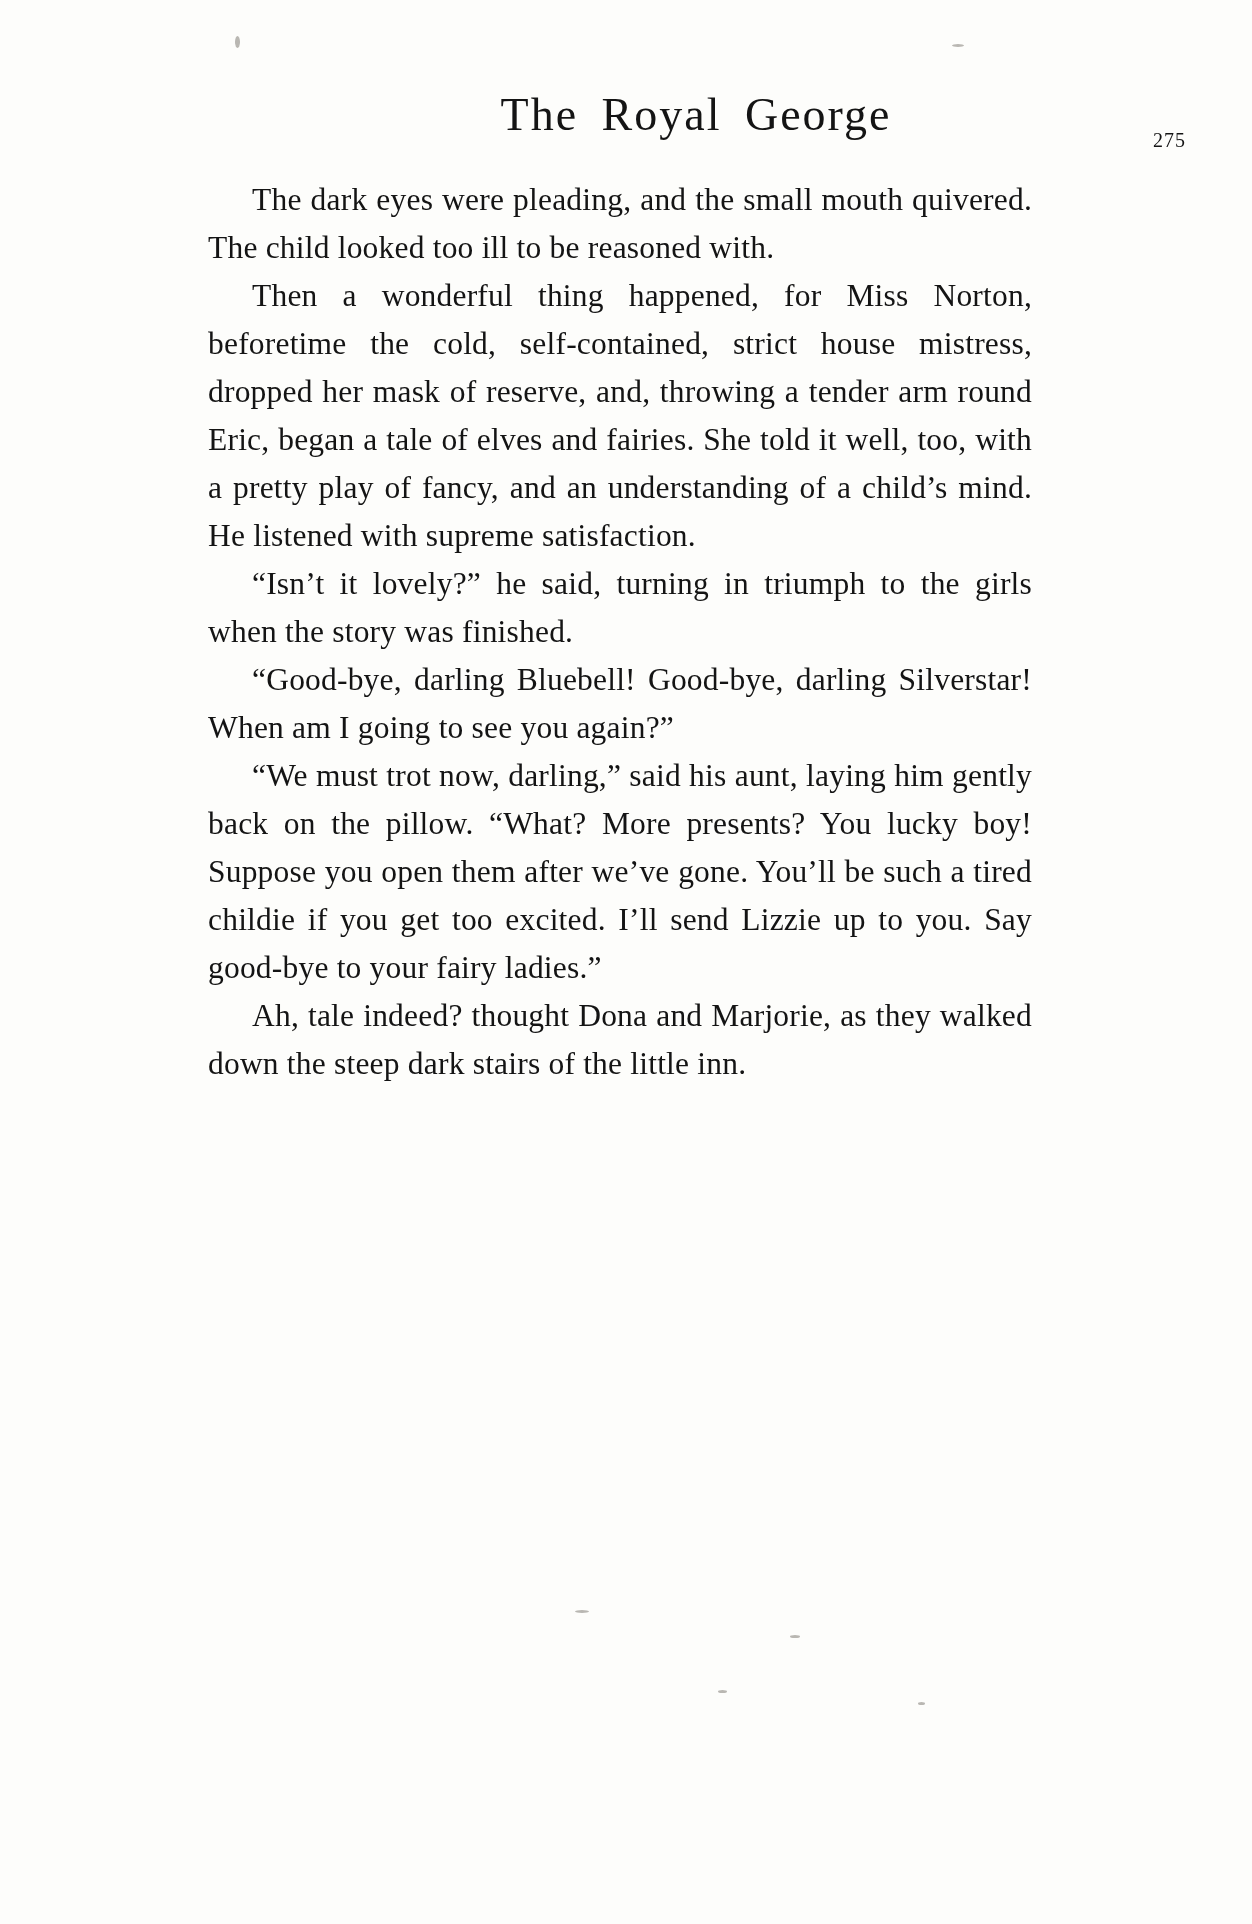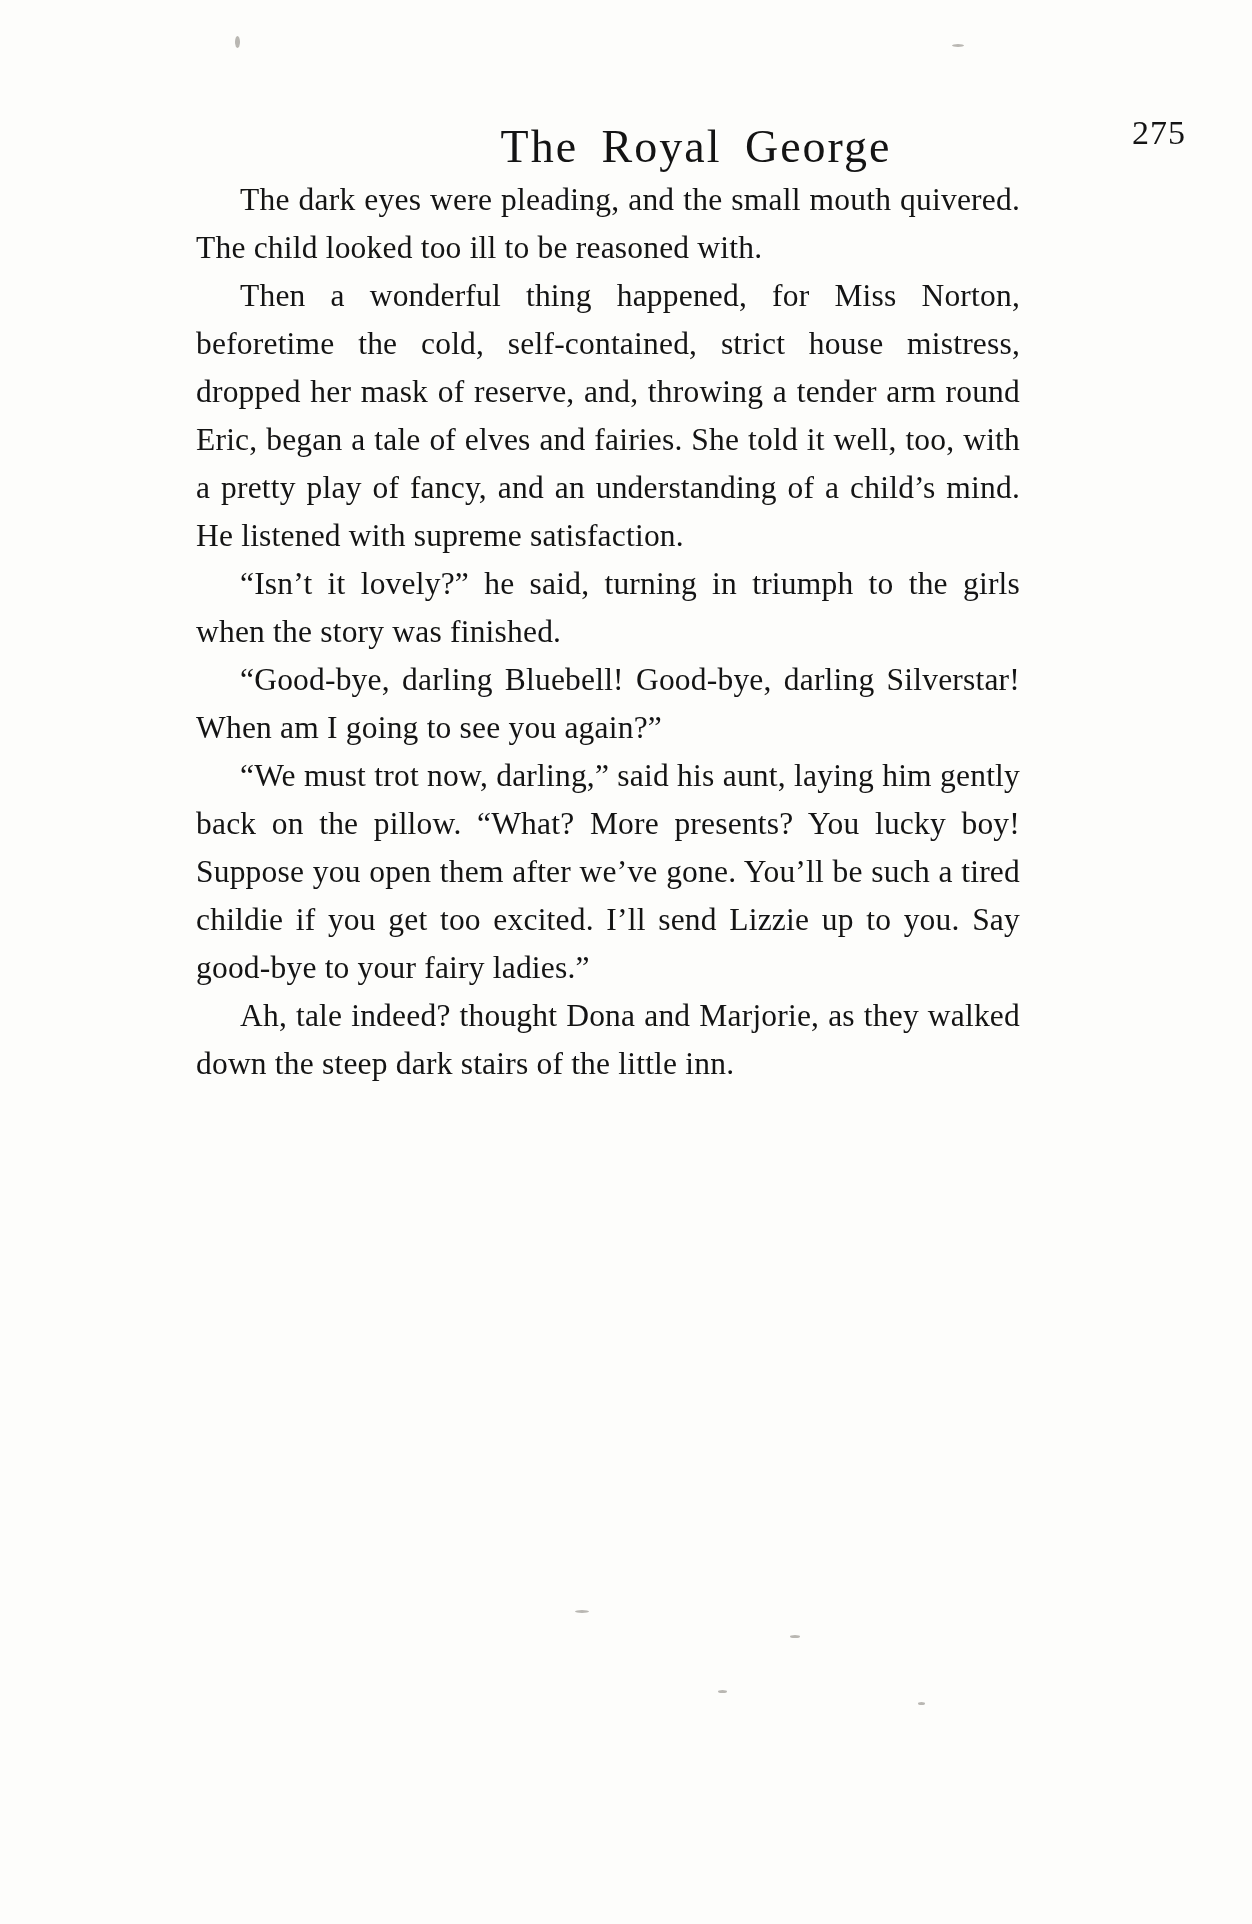--- a/index.html
+++ b/index.html
@@ -28,33 +28,32 @@
     justify-content: center;
     position: relative;
     height: 70px;
     margin-bottom: 18px;
   }
   .head-title {
     font-size: 46px;
     letter-spacing: 2px;
     word-spacing: 10px;
     white-space: nowrap;
-    margin-top: 32px;
   }
   .folio {
     position: absolute;
     right: 10px;
     bottom: 6px;
-    font-size: 34px;
+    font-size: 20px;
     letter-spacing: 1px;
     margin-left: 18px;
   }
   .body-text {
     width: 824px;
-    margin: 0;
+    margin: 12px;
     font-size: 31.5px;
     line-height: 48px;
     text-align: justify;
     text-justify: inter-word;
     letter-spacing: 0.2px;
   }
   .body-text p {
     margin: 0;
     text-indent: 44px;
   }

